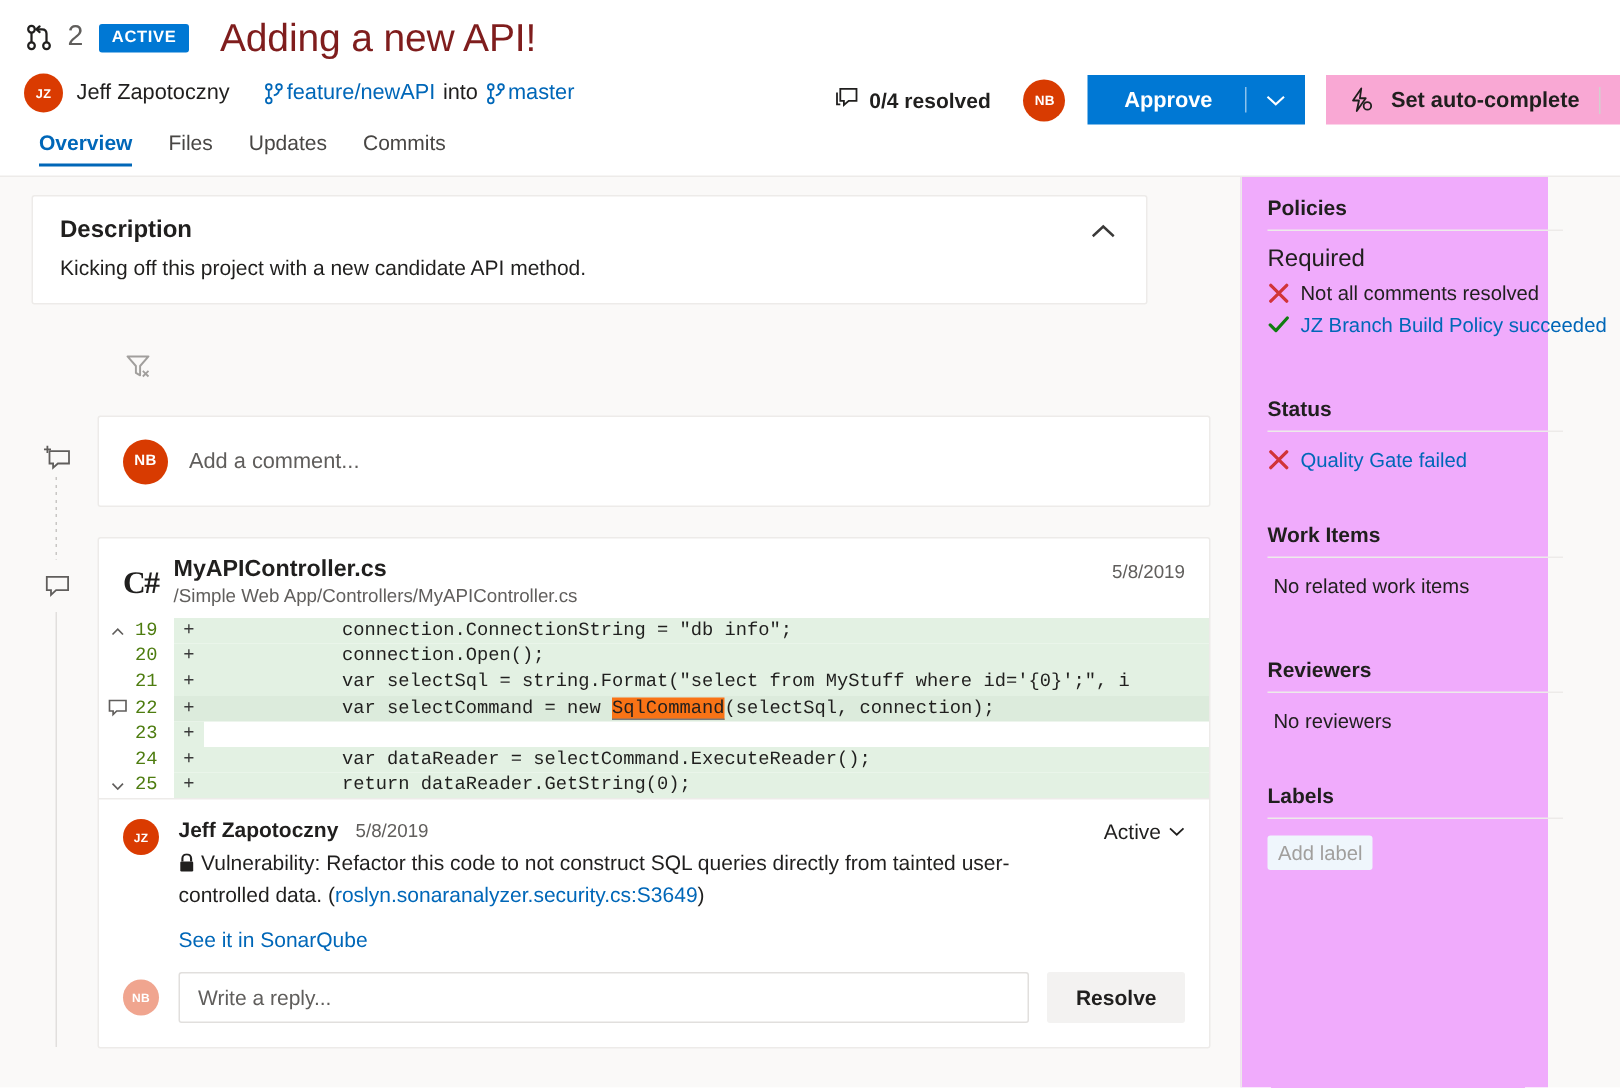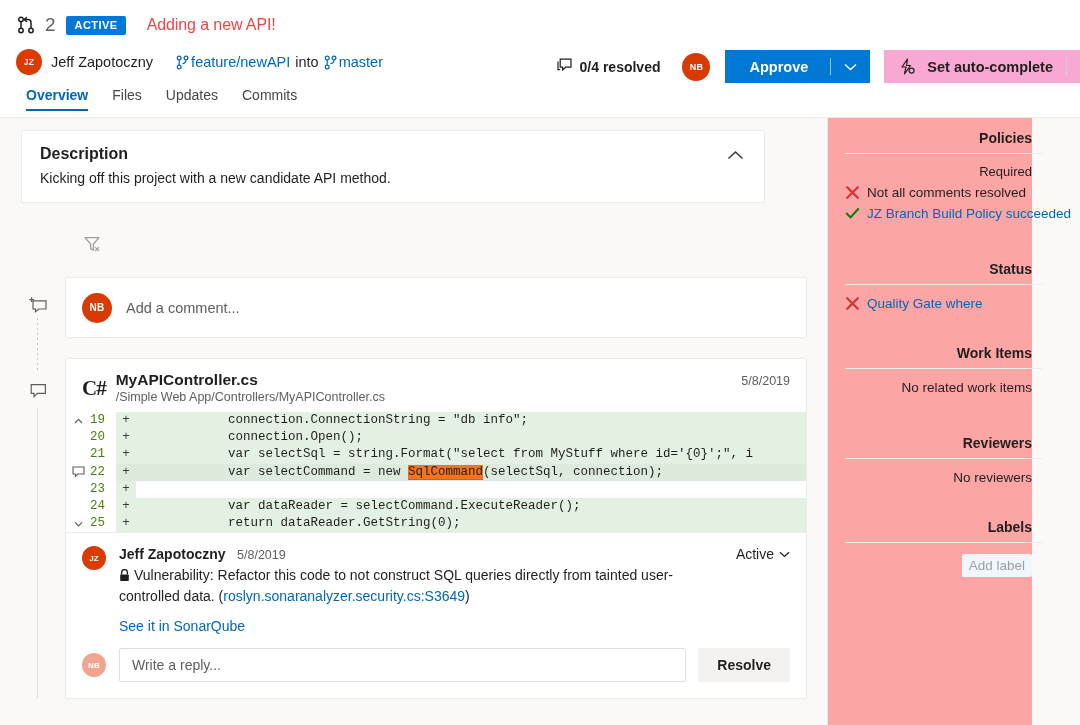--- a/index.html
+++ b/index.html
@@ -16,21 +16,21 @@
   
   .pr-header { padding: 10px 0 0 16px; }
   .pr-titlerow { display: flex; align-items: center; gap: 9px; height: 30px; }
   .pr-icon { width: 20px; height: 20px; display:block; }
   .pr-number { font-size: 19px; color: #605e5c; font-weight: 400; }
   .badge-active {
     background: #0078d4; color: #fff; font-size: 11px; font-weight: 700;
     letter-spacing: .45px; padding: 3px 8px 3px 9px; border-radius: 2px;
     line-height: 13px; margin-left: 1px;
   }
-  .pr-title { font-size: 16px; font-weight: 400; color: #ef4444; margin-left: 12px; letter-spacing: -0.1px;}
+  .pr-title { font-size: 26px; font-weight: 400; color: #7f1d1d; margin-left: 12px; letter-spacing: -0.1px;}
 
   .pr-subrow { display:flex; align-items:center; gap: 0; margin-top: 9px; height: 26px; }
   .avatar {
     border-radius: 50%; color: #fff; display: inline-flex;
     align-items: center; justify-content: center;
     font-size: 8px; font-weight: 700; letter-spacing: .2px; flex: none;
   }
   .avatar.sz26 { width: 26px; height: 26px; font-size: 8.5px;}
   .avatar.sz24 { width: 24px; height: 24px; font-size: 8px;}
   .avatar.sz28 { width: 28px; height: 28px; font-size: 9px;}
@@ -72,21 +72,21 @@
     padding: 0 13px 0 14px; cursor: pointer;
   }
   .btn-autocomplete .ac-icon { margin-right: 11px; display:flex; }
   .btn-autocomplete .vsep { width:1px; height:18px; background:#d2d0ce; margin-left: 13px;}
 
   .header-rule { position:absolute; left:0; top:117px; width:1080px; height:1px; background:#edebe9; }
 
   
   .body { position:absolute; top: 118px; left:0; width:1080px; height: 607px; background:#faf9f8; display:flex; }
   .main-col { width: 827px; padding: 12px 0 0 21px; position: relative; }
-  .side-col { width: 205px; background:#fca5a5; padding: 12px 0 0 10px; position:relative;text-align:right; }
+  .side-col { width: 205px; background:#f0abfc; padding: 12px 0 0 10px; position:relative; }
   .side-col::before{content:"";position:absolute;left:0;top:0;width:1px;height:607px;background:#edebe9;}
 
   
   .card {
     background:#fff; border:1px solid #edebe9; border-radius: 2px;
   }
   .desc-card { width: 744px; padding: 14px 18px 16px 18px; position:relative; }
   .desc-title { font-size: 16px; font-weight: 700; color:#201f1e; }
   .desc-text { font-size: 14px; color:#201f1e; margin-top: 7px; }
   .collapse-chevron { position:absolute; right: 20px; top: 16px; cursor:pointer; }
@@ -153,21 +153,21 @@
   .btn-resolve {
     background:#f3f2f1; height: 34px; display:flex; align-items:center; justify-content:center;
     font-size:14px; font-weight:700; color:#201f1e; padding: 0 19px; margin-left: 12px; cursor:pointer;
     border-radius:2px;
   }
 
   
   .side-sec { padding-left: 8px; }
   .side-h { font-size: 14px; font-weight: 700; color:#201f1e; padding-bottom: 7px; }
   .side-rule { height:1px; background:#edebe9; margin-right: -10px; }
-  .side-sub { font-size: 13px; color:#201f1e; margin-top: 10px; }
+  .side-sub { font-size: 16px; color:#201f1e; margin-top: 10px; }
   .side-item { display:flex; align-items:center; margin-top: 6px; font-size: 13.5px; white-space:nowrap;}
   .side-item .ic { width: 22px; flex:none; display:flex; align-items:center; }
   .side-empty { font-size: 13.5px; color:#201f1e; margin-top: 11px; padding-left: 4px;}
   .add-label { display:inline-block; background:#eff6fc; color:#a19f9d; font-size:13.5px;
      padding: 4px 7px; margin-top: 11px; cursor:pointer; border-radius:2px;} .sp34 { height: 34px; } .sp40{height:40px;}
 </style>
 </head>
 <body>
 
 <div class="app">
@@ -436,21 +436,21 @@
 
       <div class="side-sec">
         <div class="side-h">Status</div>
         <div class="side-rule"></div>
         <div class="side-item" style="margin-top:11px;">
           <span class="ic">
             <svg width="15" height="15" viewBox="0 0 15 15">
                 <path d="M2.2 2.2 L12.8 12.8 M12.8 2.2 L2.2 12.8" stroke="#d13438" stroke-width="2.2" stroke-linecap="round"></path>
               </svg>
           </span>
-          <a class="lnk">Quality Gate where</a>
+          <a class="lnk">Quality Gate failed</a>
         </div>
       </div>
 
       <div class="sp34"></div>
 
       <div class="side-sec">
         <div class="side-h">Work Items</div>
         <div class="side-rule"></div>
         <div class="side-empty">No related work items</div>
       </div>

